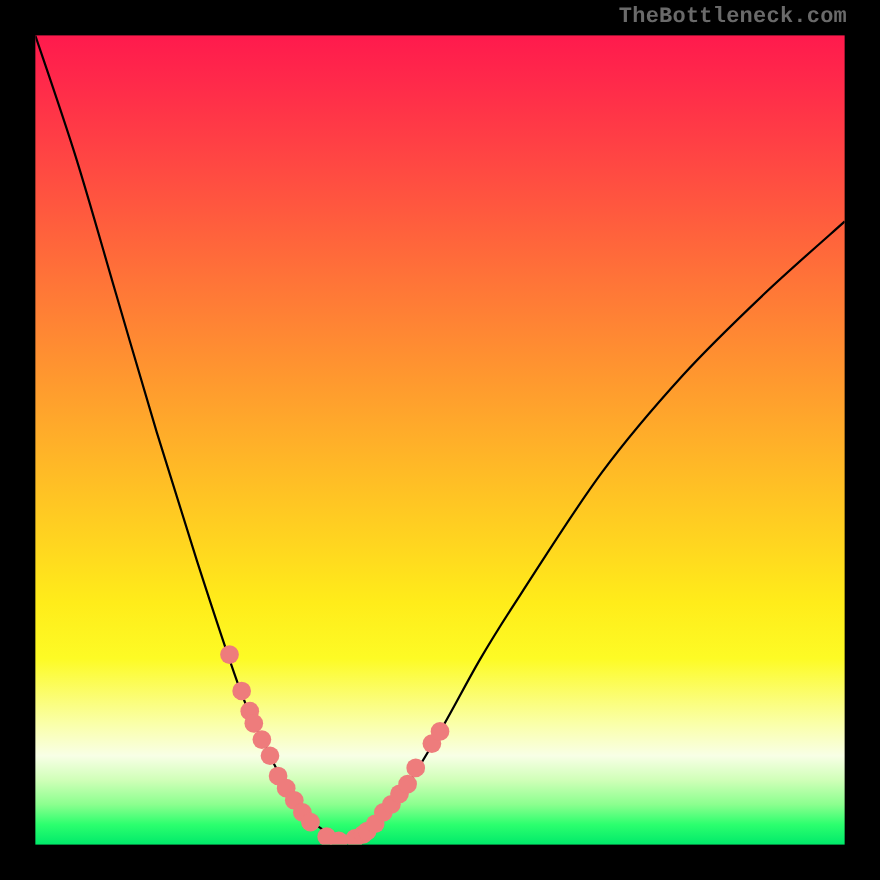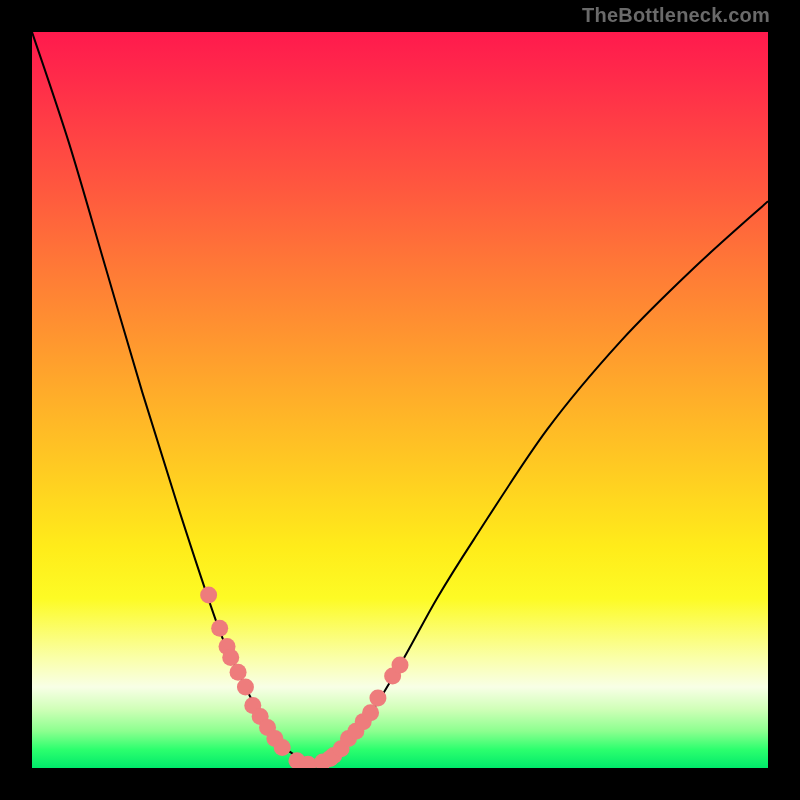--- a/index.html
+++ b/index.html
@@ -48,21 +48,21 @@
       #d0ffb8 92%,
       #8cff8f 95%,
       #2cff6e 97.5%,
       #00e96a 100%
     );
   }
   .watermark {
     position: absolute;
     top: 4px;
     right: 30px;
-    font-family: Liberation Sans, sans-serif;
+    font-family: Liberation Mono, monospace;
     font-size: 20px;
     font-weight: 600;
     color: #6a6a6a;
     letter-spacing: 0.2px;
   }
   svg.curve {
     position: absolute;
     inset: 0;
     width: 736px;
     height: 736px;

